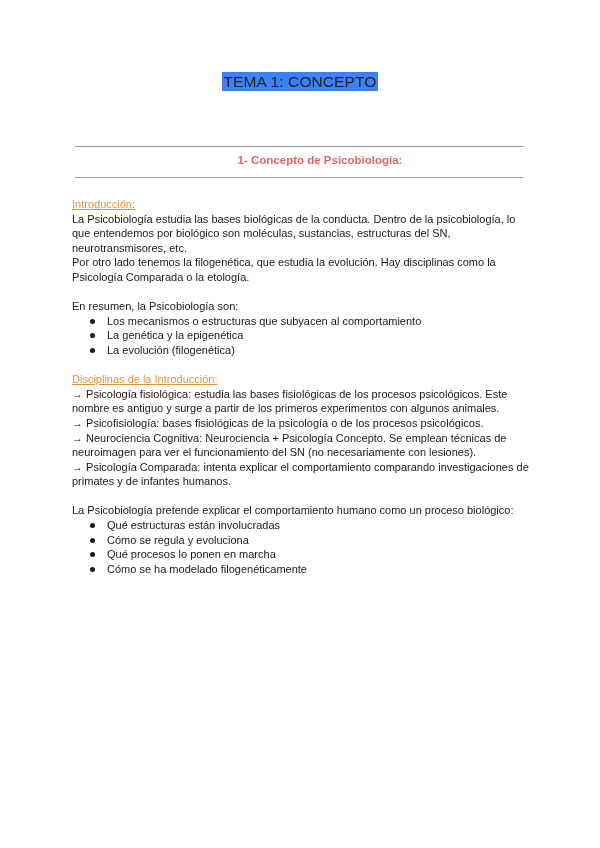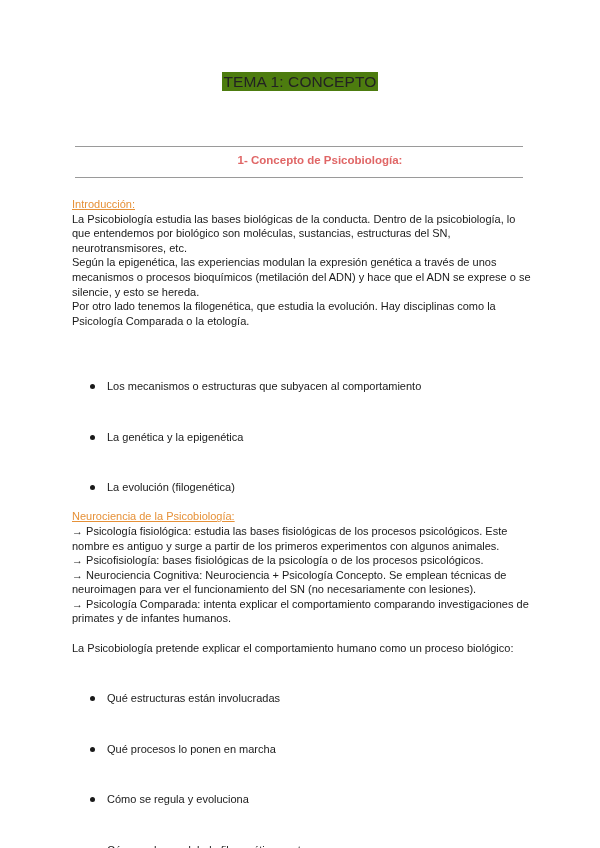--- a/index.html
+++ b/index.html
@@ -1,62 +1,62 @@
 <!DOCTYPE html>
 <html><head>
   <meta charset="utf-8">
   <style>
     html, body { margin: 0; padding: 0; background: #ffffff; }
     body { width: 600px; height: 848px; position: relative; overflow: hidden;
       font-family: "Liberation Sans", sans-serif; color: #1a1a1a; }
     .title-wrap { position: absolute; top: 72px; left: 0; width: 600px; text-align: center; }
-    .title { display: inline-block; background: #4d7c0f; color: #222; font-size: 15.5px;
+    .title { display: inline-block; background: #3b82f6; color: #222; font-size: 15.5px;
       line-height: 19px; padding: 0 2px; letter-spacing: 0.1px; }
     .hr { position: absolute; left: 75px; width: 448px; height: 0; border-top: 1px solid #9a9a9a; }
     .hr1 { top: 146px; } .hr2 { top: 177px; }
     .section-title { position: absolute; top: 153px; left: 0; width: 600px; text-align: center;
       color: #e06666; font-weight: bold; font-size: 11.5px; line-height: 14px; padding-left: 20px; }
     .body { position: absolute; left: 72px; top: 197px; width: 460px; font-size: 11px;
       line-height: 14.6px; }
     .body p { margin: 0; }
     .sub { color: #e69138; text-decoration: underline; }
     .blank { height: 14.6px; }
     ul { margin: 0; padding: 0; list-style: none; }
-    li { position: relative; padding-left: 35px; margin-top: 36px; }
+    li { position: relative; padding-left: 35px; }
     li .dot { position: absolute; left: 18px; top: 5px; width: 5px; height: 5px; border-radius: 50%; background: #1a1a1a; }
   </style>
 </head>
 <body>
 
 <div class="title-wrap">
   <span class="title">TEMA 1: CONCEPTO</span>
 </div>
 
 <div class="hr hr1"></div>
 <div class="section-title">1- Concepto de Psicobiología:</div>
 <div class="hr hr2"></div>
 
 <div class="body">
   <p class="sub">Introducción:</p>
   <p>La Psicobiología estudia las bases biológicas de la conducta. Dentro de la psicobiología, lo que entendemos por biológico son moléculas, sustancias, estructuras del SN, neurotransmisores, etc.</p>
-  <p>Según la epigenética, las experiencias modulan la expresión genética a través de unos mecanismos o procesos bioquímicos (metilación del ADN) y hace que el ADN se exprese o se silencie, y esto se hereda.</p>
   <p>Por otro lado tenemos la filogenética, que estudia la evolución. Hay disciplinas como la Psicología Comparada o la etología.</p>
   <div class="blank"></div>
+  <p>En resumen, la Psicobiología son:</p>
   <ul>
     <li><span class="dot"></span><span>Los mecanismos o estructuras que subyacen al comportamiento</span></li>
     <li><span class="dot"></span><span>La genética y la epigenética</span></li>
     <li><span class="dot"></span><span>La evolución (filogenética)</span></li>
   </ul>
   <div class="blank"></div>
-  <p class="sub">Neurociencia de la Psicobiología:</p>
+  <p class="sub">Disciplinas de la Introducción:</p>
   <p>→ Psicología fisiológica: estudia las bases fisiológicas de los procesos psicológicos. Este nombre es antiguo y surge a partir de los primeros experimentos con algunos animales.</p>
   <p>→ Psicofisiología: bases fisiológicas de la psicología o de los procesos psicológicos.</p>
   <p>→ Neurociencia Cognitiva: Neurociencia + Psicología Concepto. Se emplean técnicas de neuroimagen para ver el funcionamiento del SN (no necesariamente con lesiones).</p>
   <p>→ Psicología Comparada: intenta explicar el comportamiento comparando investigaciones de primates y de infantes humanos.</p>
   <div class="blank"></div>
   <p>La Psicobiología pretende explicar el comportamiento humano como un proceso biológico:</p>
   <ul>
     <li><span class="dot"></span><span>Qué estructuras están involucradas</span></li>
+    <li><span class="dot"></span><span>Cómo se regula y evoluciona</span></li>
     <li><span class="dot"></span><span>Qué procesos lo ponen en marcha</span></li>
-    <li><span class="dot"></span><span>Cómo se regula y evoluciona</span></li>
     <li><span class="dot"></span><span>Cómo se ha modelado filogenéticamente</span></li>
   </ul>
 </div>
 
 </body></html>

